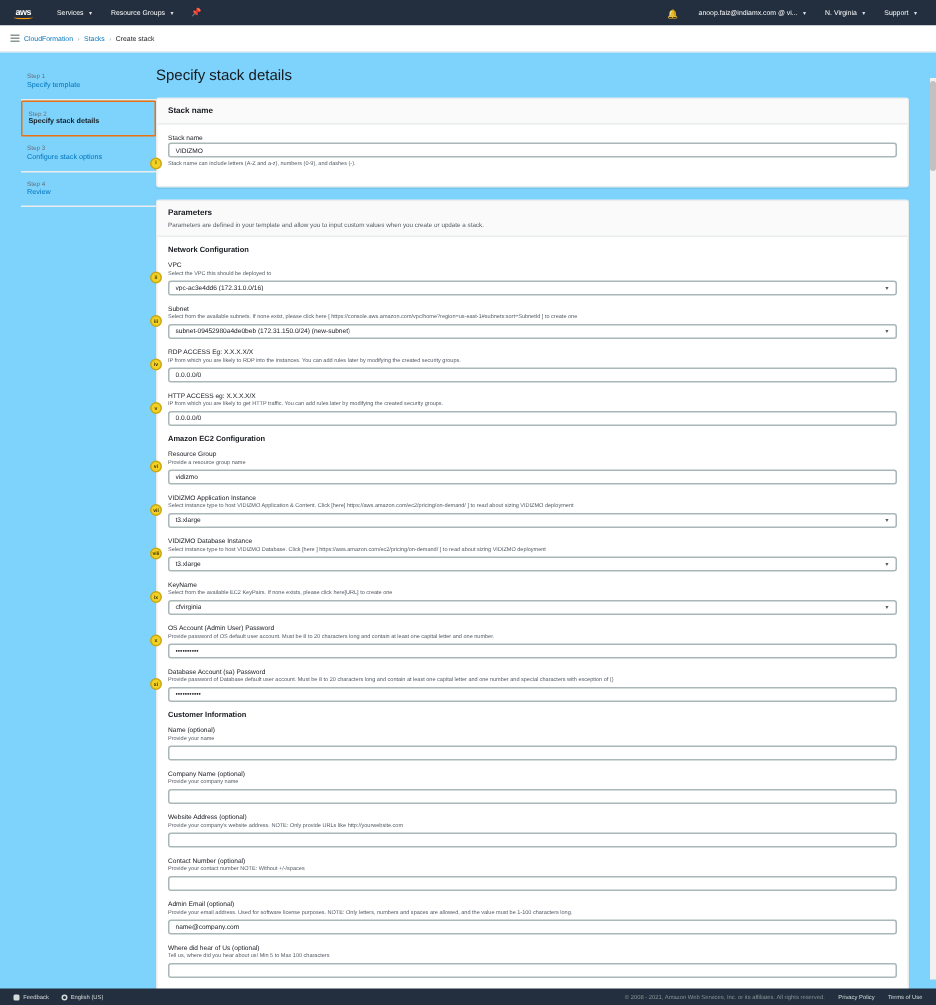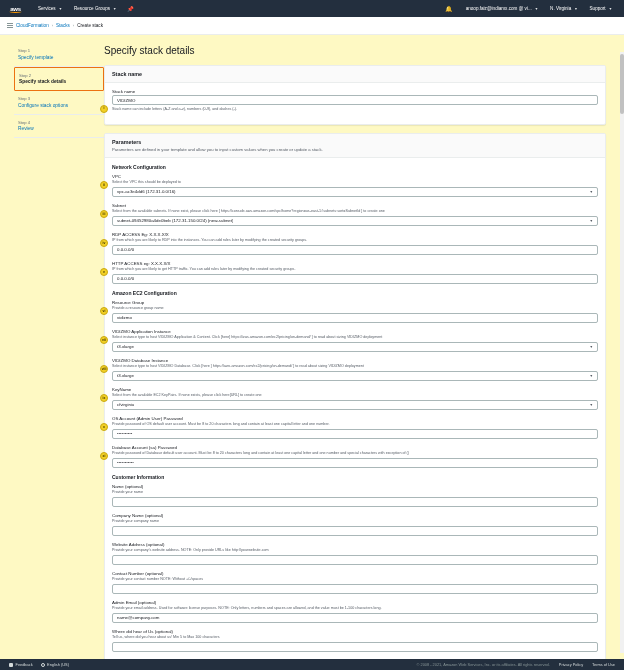--- a/index.html
+++ b/index.html
@@ -47,21 +47,21 @@
     align-items: center; padding-left: 3px; cursor: pointer;
   }
   .hamburger span { display: block; width: 6px; height: 1px; background: #879596; }
   .crumbs { display: flex; align-items: center; font-size: 4.6px; gap: 3px; color: #0073bb; }
   .crumbs .sep { color: #879596; font-size: 4px; }
   .crumbs .current { color: #16191f; }
   .crumbs a { color: #0073bb; text-decoration: none; cursor: pointer; }
 
   
   .page {
-    display: flex; background: #fef9c3; height: 629px;
+    display: flex; background: #7dd3fc; height: 629px;
     position: relative;
     justify-content: center;
   }
 
   
   .wizard {
     width: 104px; padding: 8px 0 0 14px; flex-shrink: 0;
   }
   .wz-step { padding: 5px 6px 6px 4px; border-bottom: 1px solid #eaeded; }
   .wz-step.active {

